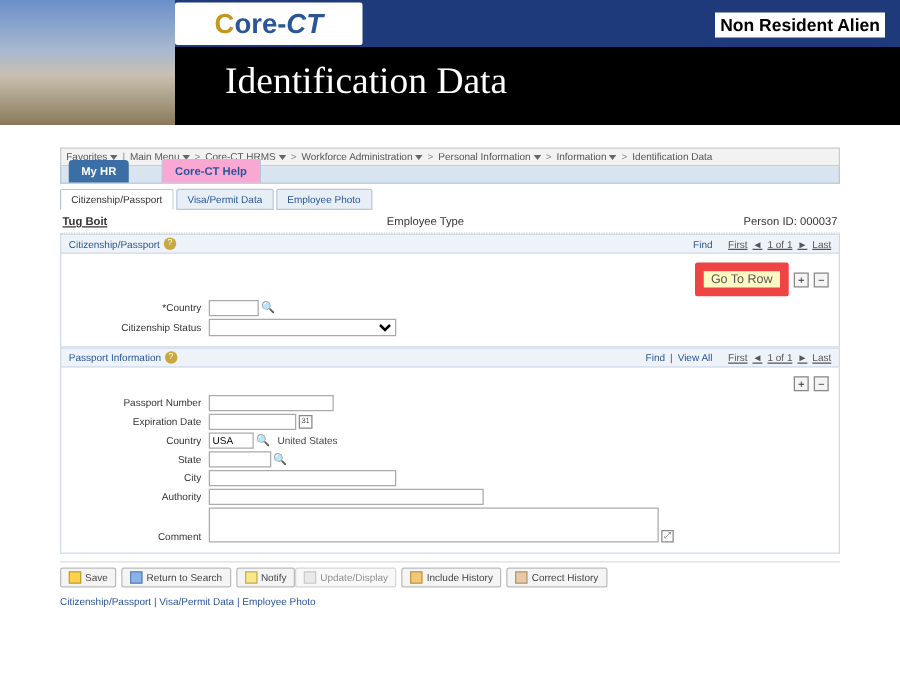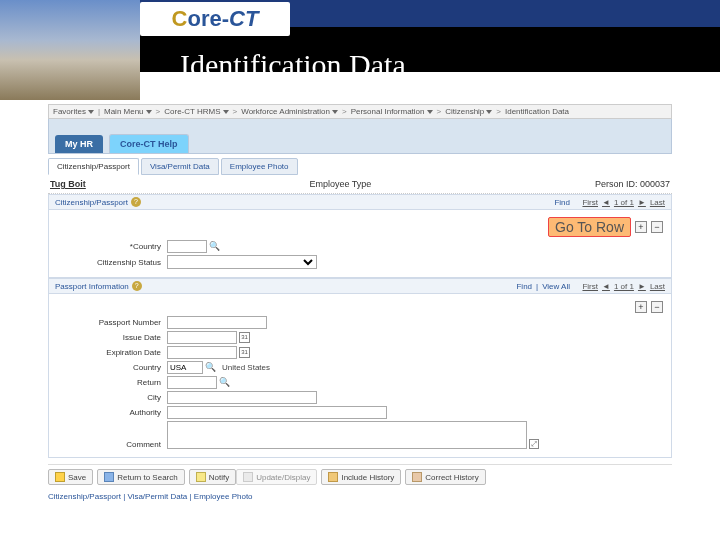--- a/index.html
+++ b/index.html
@@ -1,53 +1,53 @@
 <!DOCTYPE html>
 <html><head>
 <meta charset="utf-8">
 <style>
 * { box-sizing: border-box; margin: 0; padding: 0; }
 body { font-family: Arial, sans-serif; background: #fff; width: 720px; height: 540px; overflow: hidden; }
-.header { height: 72px; background: linear-gradient(#1e3a7b 0%, #1e3a7b 38%, #000 38%, #000 100%); position: relative; }
+.header { height: 100px; background: linear-gradient(#1e3a7b 0%, #1e3a7b 38%, #000 38%, #000 100%); position: relative; }
 .header-photo { position: absolute; left: 0; top: 0; width: 140px; height: 100px; background: linear-gradient(to bottom, #6a8fc9 0%, #a8b8d0 40%, #c8c0b0 60%, #8a7a5a 100%); }
 .logo-box { position: absolute; left: 140px; top: 2px; width: 150px; height: 34px; background: #fff; border-radius: 2px; display: flex; align-items: center; justify-content: center; }
 .logo-text { font-size: 22px; font-weight: bold; }
 .logo-c1 { color: #c09820; }
 .logo-ore { color: #2a5599; }
 .logo-ct { color: #2a5599; font-style: italic; }
 .top-label { position: absolute; right: 12px; top: 10px; color: #000; background: #fff; padding: 2px 4px; font-size: 14px; font-weight: bold; }
 .main-title { position: absolute; left: 180px; top: 48px; color: #fff; font-size: 30px; font-family: "Times New Roman", serif; }
-.app { padding: 32px 48px 10px 48px; font-size: 9px; color: #333; }
+.app { padding: 18px 48px 10px 48px; font-size: 9px; color: #333; }
 .breadcrumb { display: flex; align-items: center; gap: 4px; color: #555; background: #f2f2f2; border: 1px solid #ccc; padding: 2px 4px; font-size: 8px; }
 .breadcrumb .sep { color: #888; }
 .bc-item { display: flex; align-items: center; gap: 2px; }
 .caret { width: 0; height: 0; border-left: 3px solid transparent; border-right: 3px solid transparent; border-top: 4px solid #666; }
-.hdrbar { background: #d8e4f0; border: 1px solid #b8c8dc; border-top: none; height: 35px; display: flex; align-items: flex-end; gap: 6px; padding-left: 6px; }
+.hdrbar { background: #d8e4f0; border: 1px solid #b8c8dc; border-top: none; height: 14px; display: flex; align-items: flex-end; gap: 6px; padding-left: 6px; }
 .hdr-tab { background: #3a6ea5; color: #fff; font-size: 9px; padding: 4px 10px; border-radius: 3px 3px 0 0; font-weight: bold; }
-.hdr-tab.light { background: #7dd3fc; color: #2a5599; border: 1px solid #b8c8dc; border-bottom: none; }
+.hdr-tab.light { background: #f9a8d4; color: #2a5599; border: 1px solid #b8c8dc; border-bottom: none; margin-left: 20px; }
 .tabs { display: flex; gap: 2px; margin-top: 4px; font-size: 8px; }
 .tab { background: #e8eef5; border: 1px solid #b8c8dc; padding: 3px 8px; border-radius: 2px 2px 0 0; color: #2a5599; }
 .tab.active { background: #fff; border-bottom: 1px solid #fff; color: #333; }
 .emp-row { display: flex; justify-content: space-between; padding: 4px 2px; font-size: 9px; border-bottom: 1px dotted #ccc; }
 .emp-row .name { font-weight: bold; text-decoration: underline; }
 .section-hdr { background: #eef3f9; border: 1px solid #d0dae8; display: flex; justify-content: space-between; align-items: center; padding: 2px 6px; font-size: 8px; color: #2a5599; }
 .section-hdr .title { display: flex; align-items: center; gap: 3px; }
 .qmark { display: inline-block; width: 10px; height: 10px; background: #c8a840; border-radius: 50%; color: #fff; font-size: 7px; line-height: 10px; text-align: center; }
 .pager { display: flex; align-items: center; gap: 4px; color: #2a5599; }
 .pager span { color: #555; text-decoration: underline; }
 .form-body { border: 1px solid #d0dae8; border-top: none; padding: 4px 8px 6px 8px; }
 .frow { display: flex; align-items: center; margin: 2px 0; font-size: 8px; }
 .frow label { width: 110px; text-align: right; padding-right: 6px; color: #333; }
 .frow label.req::before { content: "*"; color: #333; }
 .frow input[type=text] { border: 1px solid #aaa; height: 13px; font-size: 8px; padding: 0 2px; }
 .frow select { border: 1px solid #aaa; height: 14px; font-size: 8px; background: #fff; }
 .mglass { display: inline-block; width: 11px; height: 11px; text-align: center; line-height: 11px; font-size: 9px; color: #555; margin-left: 2px; cursor: pointer; }
 .cal { display: inline-block; width: 11px; height: 11px; border: 1px solid #888; font-size: 6px; line-height: 9px; text-align: center; margin-left: 2px; color: #555; cursor: pointer; }
 .gotorow { display: flex; justify-content: flex-end; align-items: center; gap: 4px; margin: 3px 0; font-size: 8px; }
-.btn { border: 1px solid #ef4444; background: #fdba74; padding: 1px 6px; font-size: 14px; color: #555; cursor: pointer; border-radius: 2px; }
+.btn { border: 7px solid #ef4444; background: #fef9c3; padding: 1px 6px; font-size: 10px; color: #555; cursor: pointer; border-radius: 2px; }
 .sq { display: inline-block; width: 12px; height: 12px; border: 1px solid #888; text-align: center; line-height: 10px; font-size: 9px; background: #f4f4f4; cursor: pointer; }
 .inline-text { font-size: 8px; color: #444; margin-left: 6px; }
 .btm-actions { display: flex; align-items: center; padding: 4px 0; font-size: 8px; border-top: 1px solid #ddd; margin-top: 6px; }
 .btm-actions .left, .btm-actions .right { display: flex; gap: 4px; align-items: center; }
 .actbtn { border: 1px solid #bbb; background: #f4f4f4; padding: 2px 6px; display: flex; gap: 3px; align-items: center; font-size: 8px; color: #444; cursor: pointer; border-radius: 2px; }
 .actbtn .ico { width: 10px; height: 10px; display: inline-block; }
 .ico-save { background: #ffd24a; border: 1px solid #c0a030; }
 .ico-return { background: #8ab4e8; border: 1px solid #5a84b8; }
 .ico-notify { background: #f8e888; border: 1px solid #c0b050; }
 .ico-update { background: #ddd; border: 1px solid #aaa; }
@@ -60,20 +60,21 @@
 </head>
 <body>
 
 <div class="header">
   <div class="header-photo"></div>
   <div class="logo-box">
     <span class="logo-text">
       <span class="logo-c1">C</span><span class="logo-ore">ore-</span><span class="logo-ct">CT</span>
     </span>
   </div>
+  <div class="top-label">Non Resident Alien</div>
   <div class="main-title">Identification Data</div>
 </div>
 
 <div class="app">
 
   <div class="breadcrumb">
     <span class="bc-item">
         <span>Favorites</span> 
         <span class="caret"></span>
       </span>
@@ -92,21 +93,21 @@
         <span>Workforce Administration</span> 
         <span class="caret"></span>
       </span>
     <span class="sep">&gt;</span>
     <span class="bc-item">
         <span>Personal Information</span> 
         <span class="caret"></span>
       </span>
     <span class="sep">&gt;</span>
     <span class="bc-item">
-        <span>Citizenship</span> 
+        <span>Information</span> 
         <span class="caret"></span>
       </span>
     <span class="sep">&gt;</span>
     <span class="bc-item">Identification Data</span>
   </div>
 
   <div class="hdrbar">
     <div class="hdr-tab">My HR</div>
     <div class="hdr-tab light">Core-CT Help</div>
   </div>
@@ -174,37 +175,32 @@
   <div class="form-body">
     <div class="gotorow">
       <span class="sq">+</span>
       <span class="sq">−</span>
     </div>
     <div class="frow">
       <label>Passport Number</label>
       <input type="text" style="width: 100px;">
     </div>
     <div class="frow">
-      <label>Issue Date</label>
-      <input type="text" style="width: 70px;">
-      <span class="cal">31</span>
-    </div>
-    <div class="frow">
       <label>Expiration Date</label>
       <input type="text" style="width: 70px;">
       <span class="cal">31</span>
     </div>
     <div class="frow">
       <label>Country</label>
       <input type="text" style="width: 36px;" value="USA">
       <span class="mglass">🔍</span>
       <span class="inline-text">United States</span>
     </div>
     <div class="frow">
-      <label>Return</label>
+      <label>State</label>
       <input type="text" style="width: 50px;">
       <span class="mglass">🔍</span>
     </div>
     <div class="frow">
       <label>City</label>
       <input type="text" style="width: 150px;">
     </div>
     <div class="frow">
       <label>Authority</label>
       <input type="text" style="width: 220px;">

